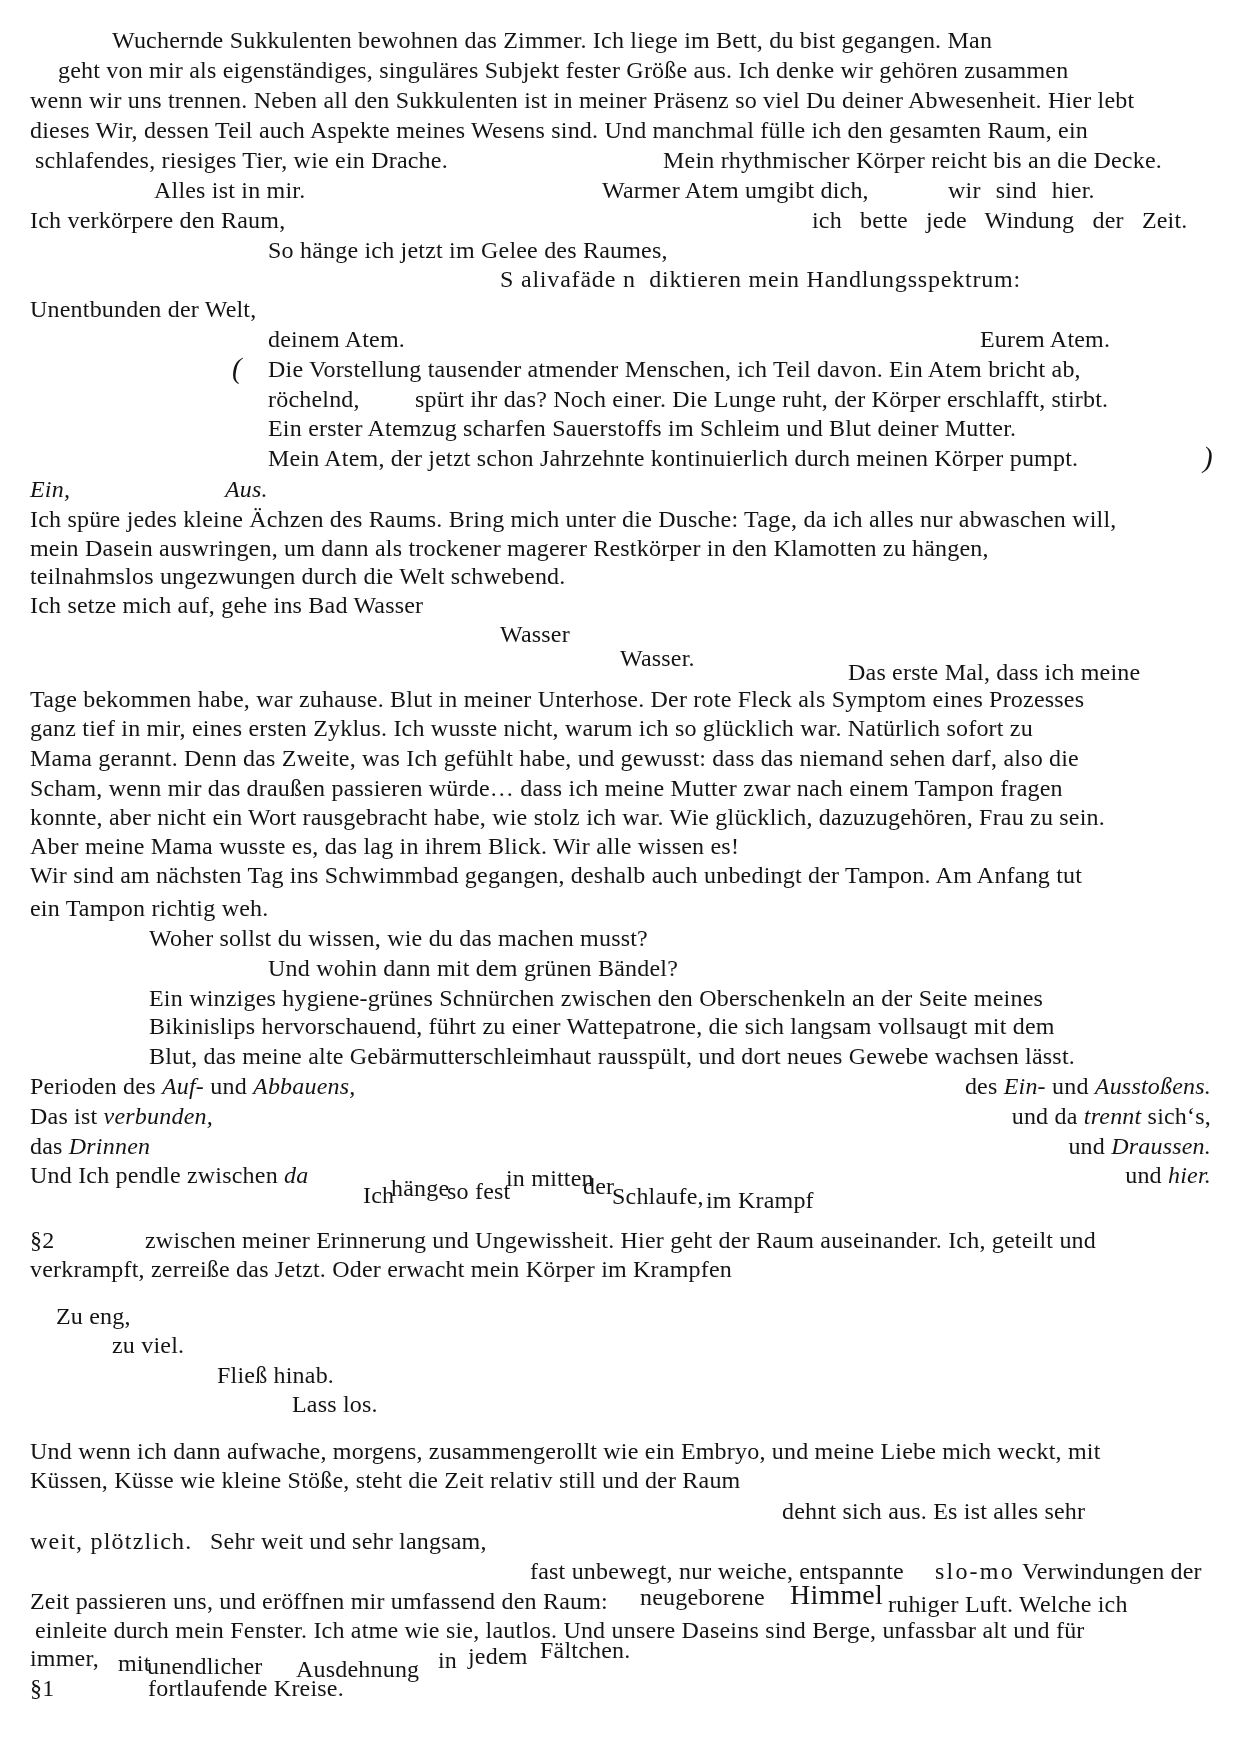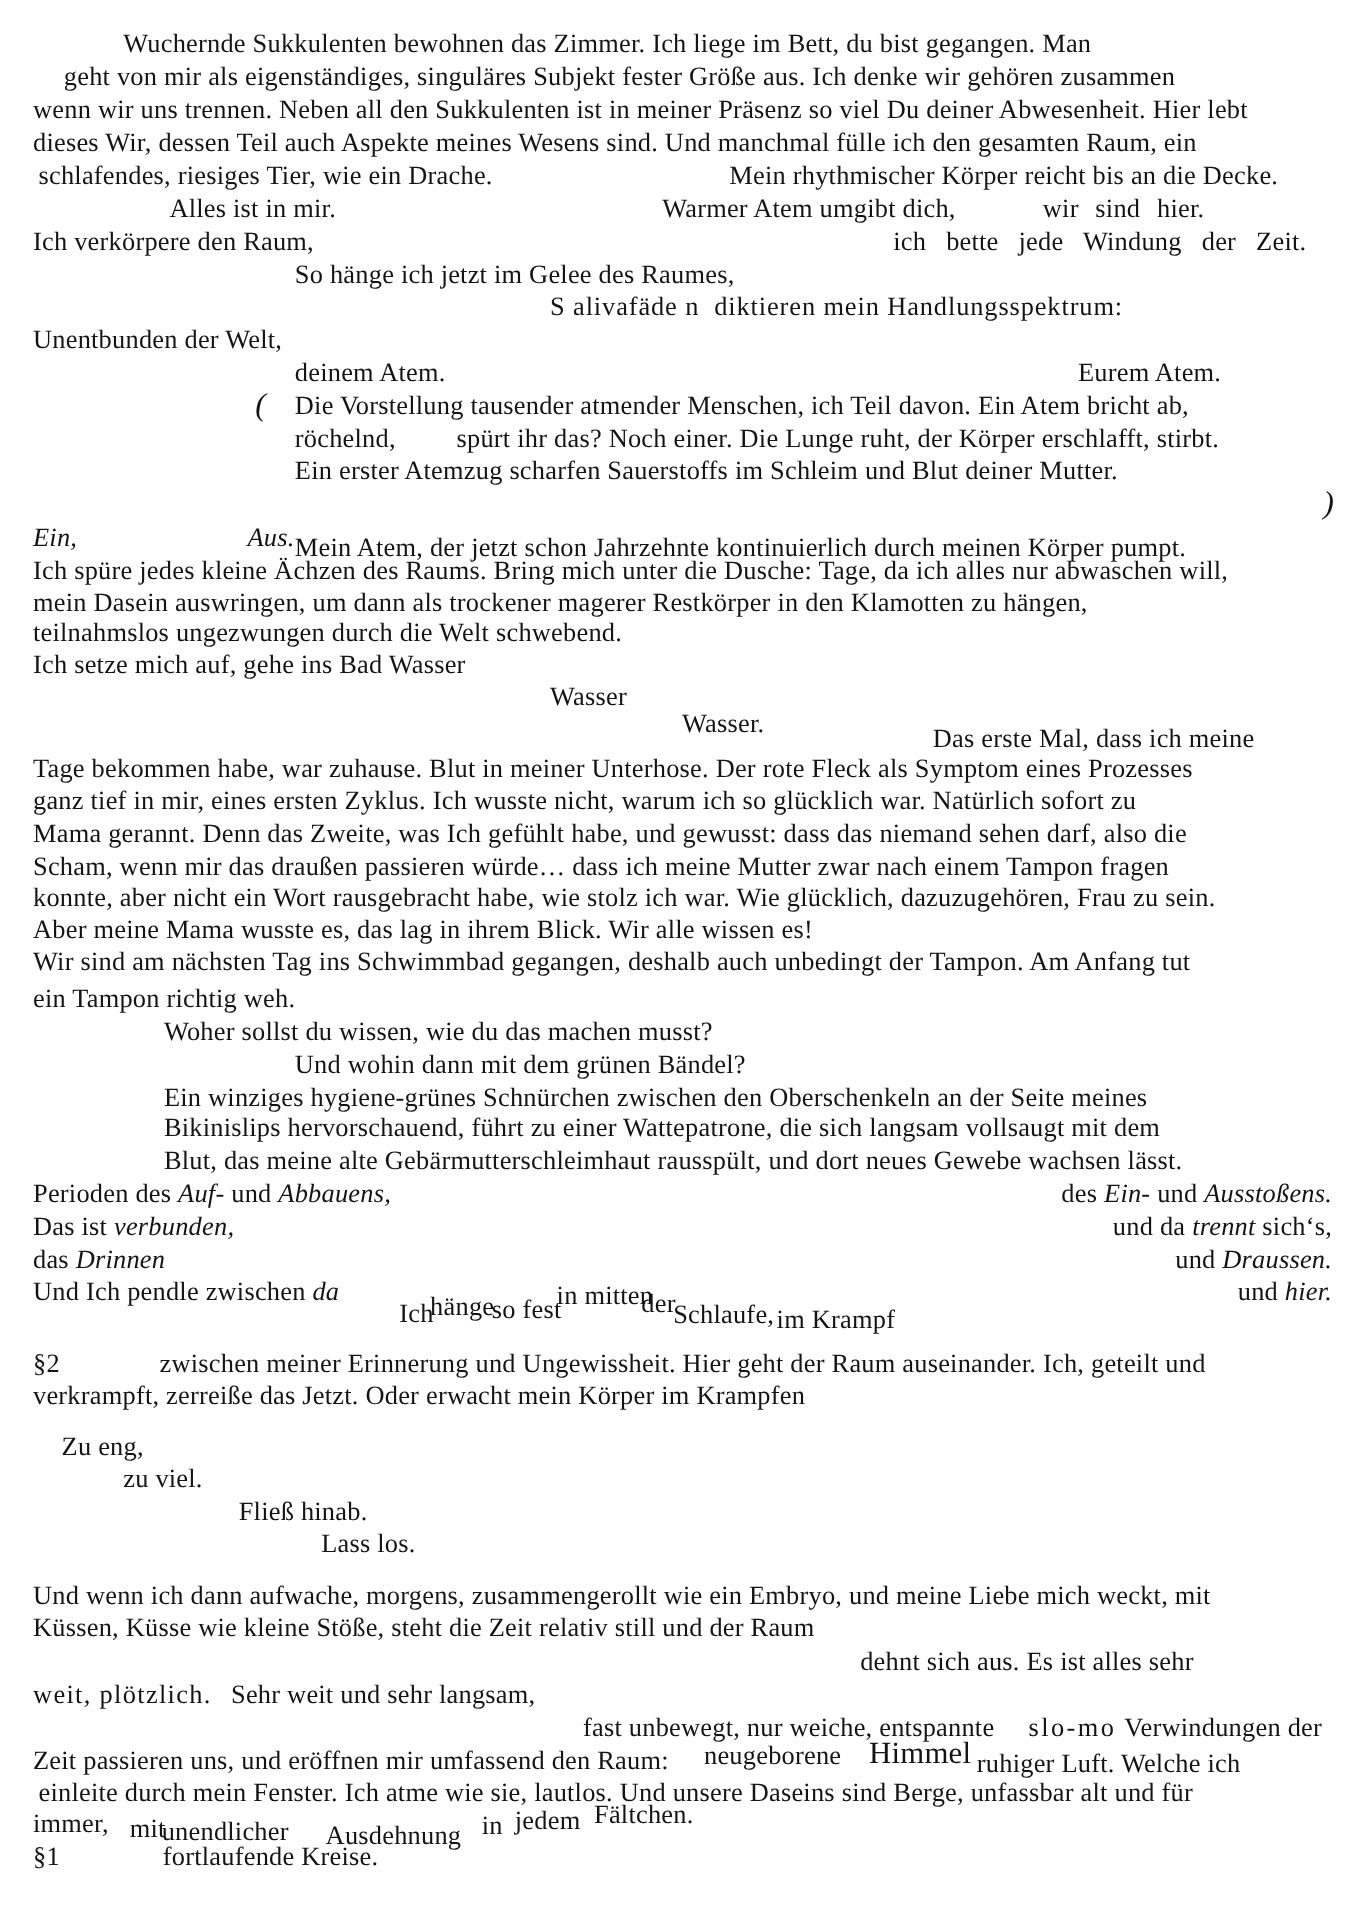--- a/index.html
+++ b/index.html
@@ -45,21 +45,21 @@
     <span class="seg" style="top: 237px; left: 268px;"><span>So hänge ich jetzt im Gelee des Raumes,</span></span>
     <span class="seg ls05" style="top: 266px; left: 500px;"><span>S alivafäde n  diktieren mein Handlungsspektrum:</span></span>
     <span class="seg" style="top: 296px; left: 30px;"><span>Unentbunden der Welt,</span></span>
     <span class="seg" style="top: 326px; left: 268px;"><span>deinem Atem.</span></span>
     <span class="seg" style="top: 326px; left: 980px; text-align: center;"><span>Eurem Atem.</span></span>
     <span class="seg fs30" style="top: 352px; left: 232px;"><i>(</i></span>
     <span class="seg" style="top: 356px; left: 268px;"><span>Die Vorstellung tausender atmender Menschen, ich Teil davon. Ein Atem bricht ab,</span></span>
     <span class="seg" style="top: 386px; left: 268px;"><span>röchelnd,</span></span>
     <span class="seg" style="top: 386px; left: 415px;"><span>spürt ihr das? Noch einer. Die Lunge ruht, der Körper erschlafft, stirbt.</span></span>
     <span class="seg" style="top: 415px; left: 268px;"><span>Ein erster Atemzug scharfen Sauerstoffs im Schleim und Blut deiner Mutter.</span></span>
-    <span class="seg" style="top: 445px; left: 268px; margin-top: 40px;"><span>Mein Atem, der jetzt schon Jahrzehnte kontinuierlich durch meinen Körper pumpt.</span></span>
+    <span class="seg" style="top: 445px; left: 268px;"><span>Mein Atem, der jetzt schon Jahrzehnte kontinuierlich durch meinen Körper pumpt.</span></span>
     <span class="seg fs30" style="top: 441px; left: 1203px;"><i>)</i></span>
     <span class="seg" style="top: 476px; left: 30px;"><i>Ein,</i></span>
     <span class="seg" style="top: 476px; left: 225px;"><i>Aus.</i></span>
     <span class="seg" style="top: 506px; left: 30px;"><span>Ich spüre jedes kleine Ächzen des Raums. Bring mich unter die Dusche: Tage, da ich alles nur abwaschen will,</span></span>
     <span class="seg" style="top: 535px; left: 30px;"><span>mein Dasein auswringen, um dann als trockener magerer Restkörper in den Klamotten zu hängen,</span></span>
     <span class="seg" style="top: 563px; left: 30px;"><span>teilnahmslos ungezwungen durch die Welt schwebend.</span></span>
     <span class="seg" style="top: 592px; left: 30px;"><span>Ich setze mich auf, gehe ins Bad Wasser</span></span>
     <span class="seg" style="top: 621px; left: 500px;"><span>Wasser</span></span>
     <span class="seg" style="top: 645px; left: 620px;"><span>Wasser.</span></span>
     <span class="seg" style="top: 659px; left: 848px;"><span>Das erste Mal, dass ich meine</span></span>

